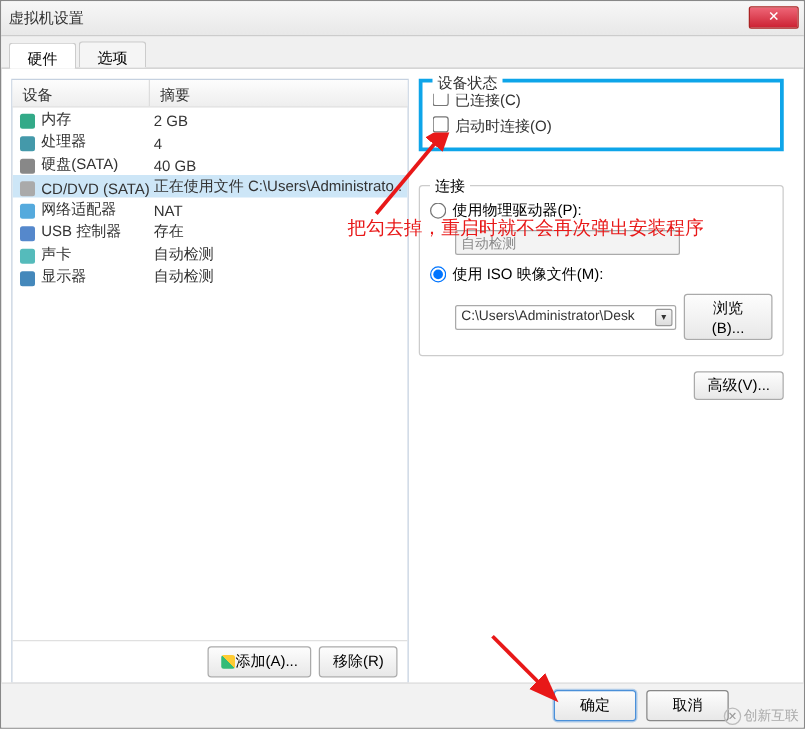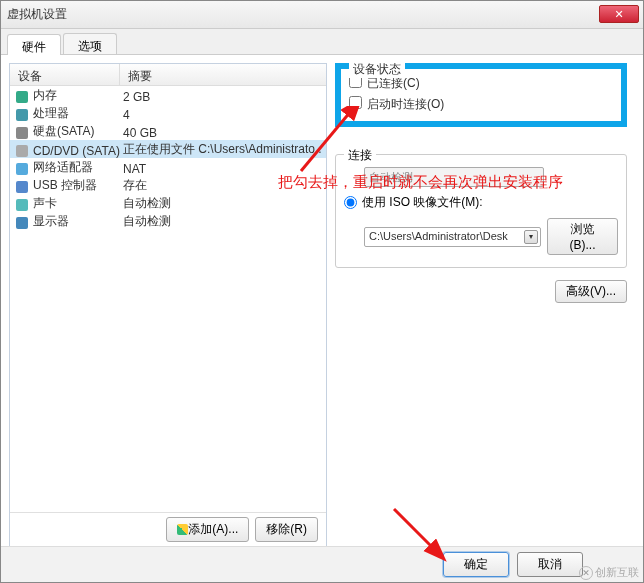--- a/index.html
+++ b/index.html
@@ -29,21 +29,21 @@
     .list-item .icon { width: 16px; height: 14px; margin-right: 3px; display: flex; align-items: center; justify-content: center; font-size: 10px; }
     .list-item .name { width: 90px; color: #333; }
     .list-item .summary { color: #333; flex: 1; white-space: nowrap; overflow: hidden; }
     
     .list-footer { height: 34px; border-top: 1px solid #e0e0e0; display: flex; align-items: center; justify-content: flex-end; padding: 0 8px; gap: 6px; }
     .btn { padding: 3px 10px; background: linear-gradient(to bottom, #fdfdfd, #e8e8e8); border: 1px solid #aaa; border-radius: 3px; font-size: 12px; cursor: pointer; display: flex; align-items: center; gap: 0; }
     .btn .shield { width: 11px; height: 11px; background: linear-gradient(45deg, #3b7 50%, #fc3 50%); border-radius: 2px; display: inline-block; }
     
     .right-panel { flex: 1; padding: 0 8px; position: relative; }
     
-    .group-box { border: 6px solid #0ea5e9; padding: 4px 8px 6px 8px; margin-bottom: 27px; position: relative; }
+    .group-box { border: 3px solid #0ea5e9; padding: 4px 8px 6px 8px; margin-bottom: 27px; position: relative; }
     .group-title { position: absolute; top: -8px; left: 8px; background: #fff; padding: 0 4px; font-size: 12px; color: #333; }
     .checkbox-row { display: flex; align-items: flex-start; font-size: 12px; color: #333; padding: 2px 0; }
     .checkbox-row input { margin-right: 5px; }
     
     .connection-group { border: 1px solid #ccc; padding: 8px; border-radius: 3px; position: relative; margin-top: 12px; }
     .connection-group .gtitle { position: absolute; top: -8px; left: 8px; background: #fff; padding: 0 4px; font-size: 12px; }
     .radio-row { display: flex; align-items: center; font-size: 12px; padding: 3px 0; }
     .radio-row input { margin-right: 5px; }
     .sub-row { padding: 4px 0 4px 20px; display: flex; align-items: center; gap: 6px; }
     .select-dummy { width: 180px; height: 20px; border: 1px solid #aaa; border-radius: 2px; background: #f3f3f3; font-size: 11px; padding: 2px 4px; color: #888; }
@@ -174,20 +174,24 @@
           <span>已连接(C)</span>
         </div>
         <div class="checkbox-row">
           <input type="checkbox" style="">
           <span>启动时连接(O)</span>
         </div>
       </div>
 
       <div class="connection-group">
         <span class="gtitle">连接</span>
+        <div class="radio-row">
+          <input type="radio" name="conn" style="">
+          <span>使用物理驱动器(P):</span>
+        </div>
         <div class="sub-row">
           <div class="select-dummy">自动检测</div>
         </div>
         <div class="radio-row">
           <input type="radio" name="conn" checked="" style="">
           <span>使用 ISO 映像文件(M):</span>
         </div>
         <div class="sub-row">
           <div class="select-path">
             <span>C:\Users\Administrator\Desk</span>

